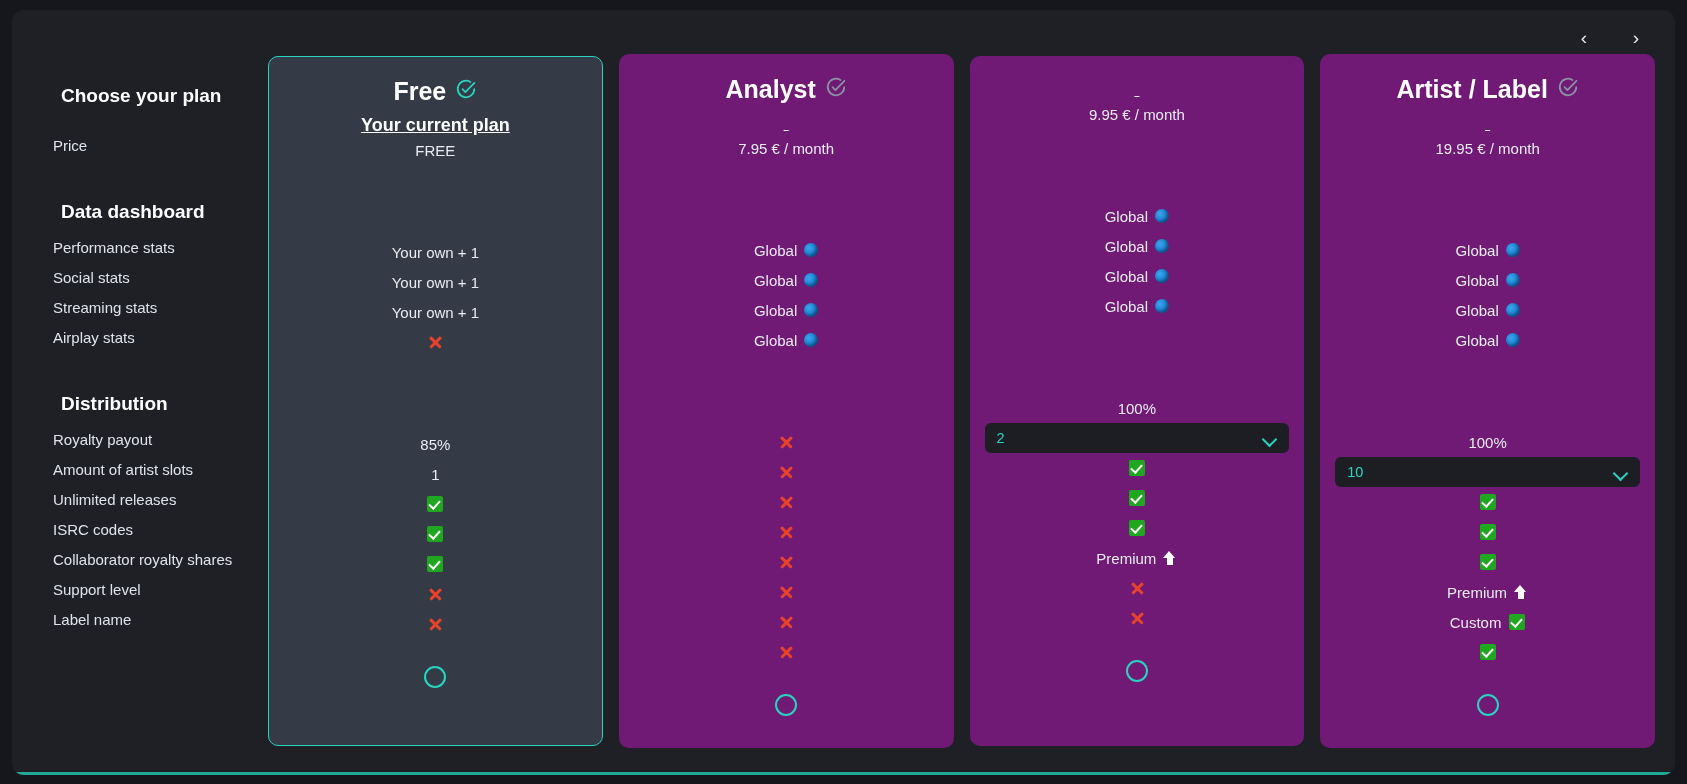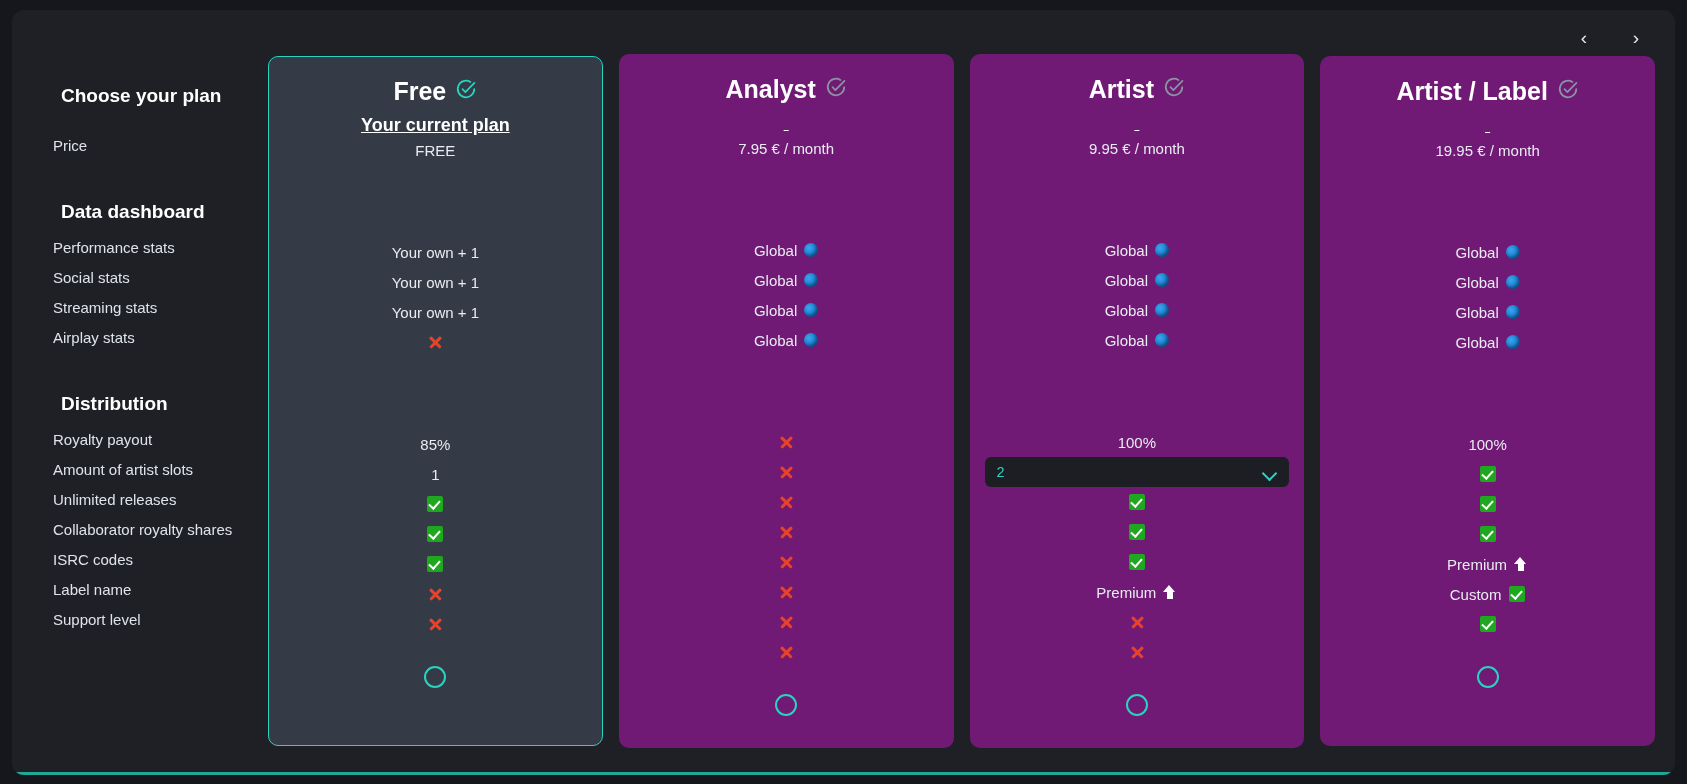--- a/index.html
+++ b/index.html
@@ -254,24 +254,24 @@
         <div class="label-title">Data dashboard</div>
         <div class="row">Performance stats</div>
         <div class="row">Social stats</div>
         <div class="row">Streaming stats</div>
         <div class="row">Airplay stats</div>
         <div class="spacer-md"></div>
         <div class="label-title">Distribution</div>
         <div class="row">Royalty payout</div>
         <div class="row">Amount of artist slots</div>
         <div class="row">Unlimited releases</div>
+        <div class="row">ISRC codes</div>
         <div class="row">Collaborator royalty shares</div>
-        <div class="row">ISRC codes</div>
+        <div class="row">Support level</div>
         <div class="row">Label name</div>
-        <div class="row">Support level</div>
       </div>
 
       <div class="cards" id="cards">
           <div class="card current">
             <div class="plan-title">
               <span>Free</span>
               <span class="circ-check"><svg width="22" height="22" viewBox="0 0 24 24" fill="none">
                   <path d="M21 12a9 9 0 1 1-4.2-7.6" stroke="#2ad3bf" stroke-width="1.9" stroke-linecap="round"></path>
                   <path d="M8.2 12.2l3.1 3.1L21.2 5.3" stroke="#2ad3bf" stroke-width="1.9" stroke-linecap="round" stroke-linejoin="round"></path>
                 </svg></span>
@@ -371,27 +371,20 @@
               <span class="icon-x"></span>
             </div>
             <div class="row center">
               <span class="icon-x"></span>
             </div>
             <div class="radio-row">
               <div class="radio"></div>
             </div>
           </div>
           <div class="card">
-            <div class="plan-title">
-              <span>Artist</span>
-              <span class="circ-check"><svg width="22" height="22" viewBox="0 0 24 24" fill="none">
-                  <path d="M21 12a9 9 0 1 1-4.2-7.6" stroke="#8b93a3" stroke-width="1.9" stroke-linecap="round"></path>
-                  <path d="M8.2 12.2l3.1 3.1L21.2 5.3" stroke="#8b93a3" stroke-width="1.9" stroke-linecap="round" stroke-linejoin="round"></path>
-                </svg></span>
-            </div>
             <div class="current-plan-link">&nbsp;</div>
             <div class="price">9.95 € / month</div>
             <div class="spacer-md"></div>
             <div class="heading">&nbsp;</div>
             <div class="row center">
               <span>Global</span>
               <span class="dot-globe"></span>
             </div>
             <div class="row center">
               <span>Global</span>
@@ -466,20 +459,26 @@
             <div class="row center">
               <span>Global</span>
               <span class="dot-globe"></span>
             </div>
             <div class="spacer-md"></div>
             <div class="heading">&nbsp;</div>
             <div class="row center">
               <span>100%</span>
             </div>
             <div class="row center">
+              <div class="slot-select">
+                <span>10</span>
+                <span class="chev"></span>
+              </div>
+            </div>
+            <div class="row center">
               <span class="icon-check"></span>
             </div>
             <div class="row center">
               <span class="icon-check"></span>
             </div>
             <div class="row center">
               <span class="icon-check"></span>
             </div>
             <div class="row center">
               <span>Premium</span>

